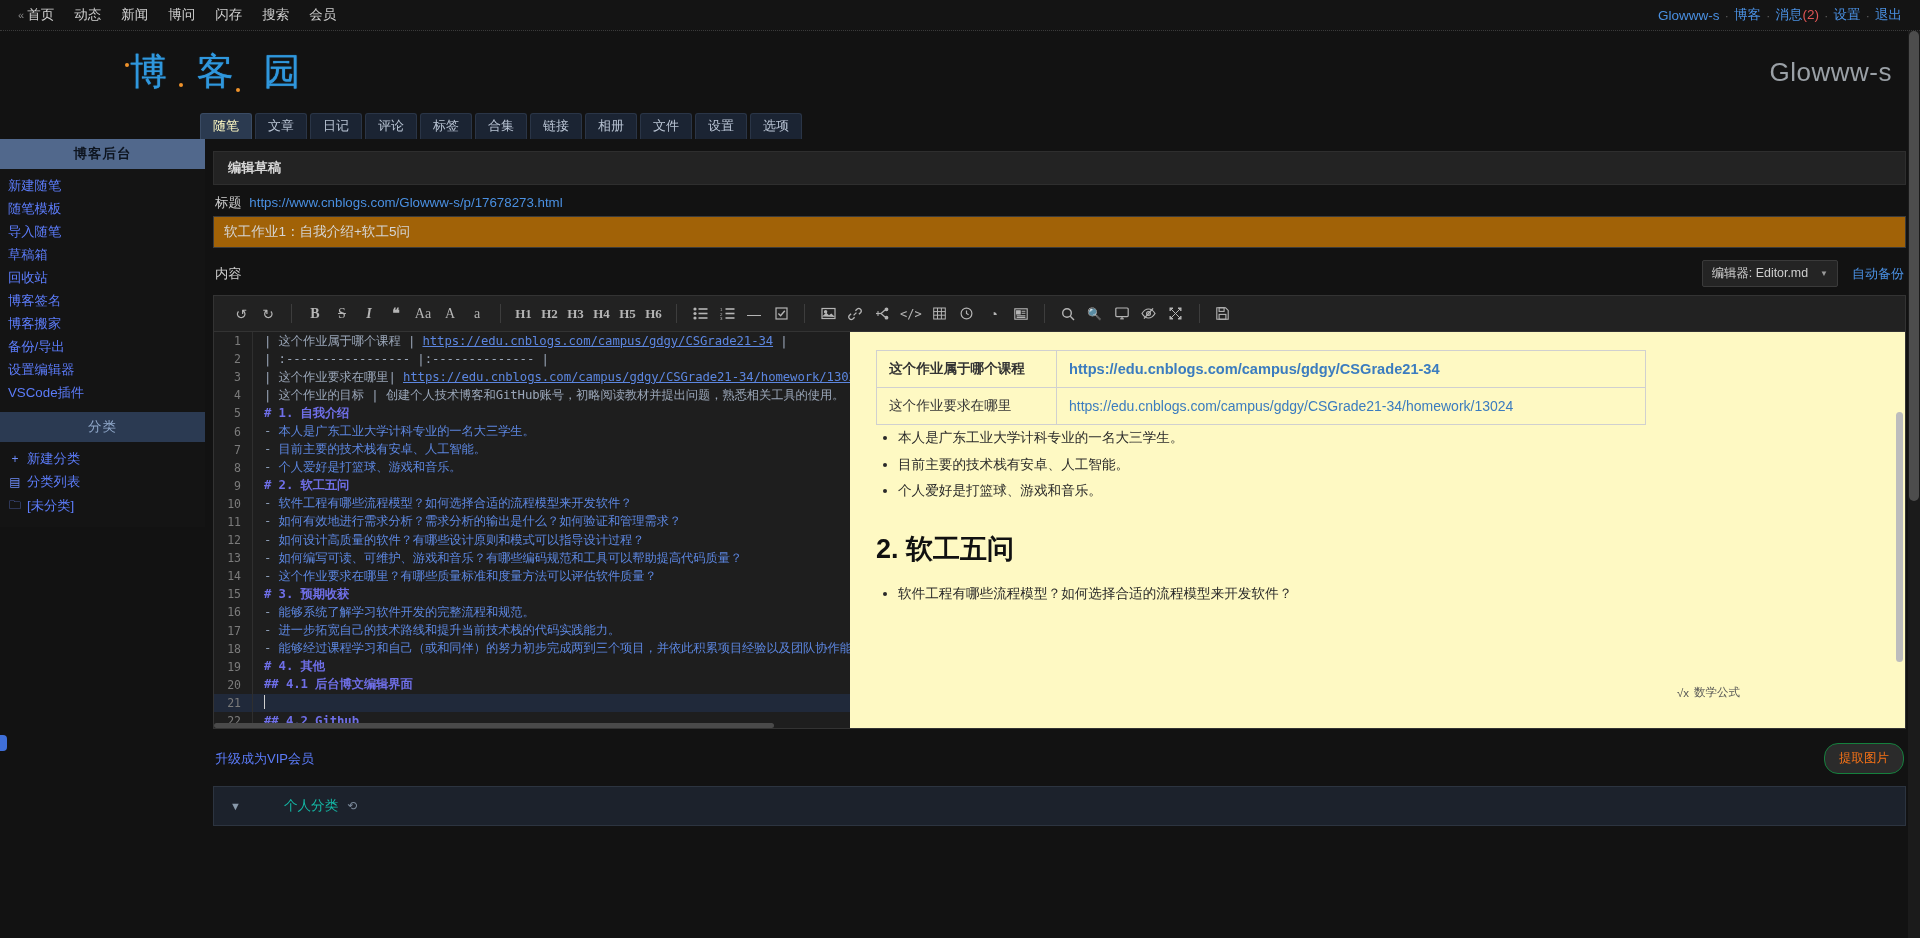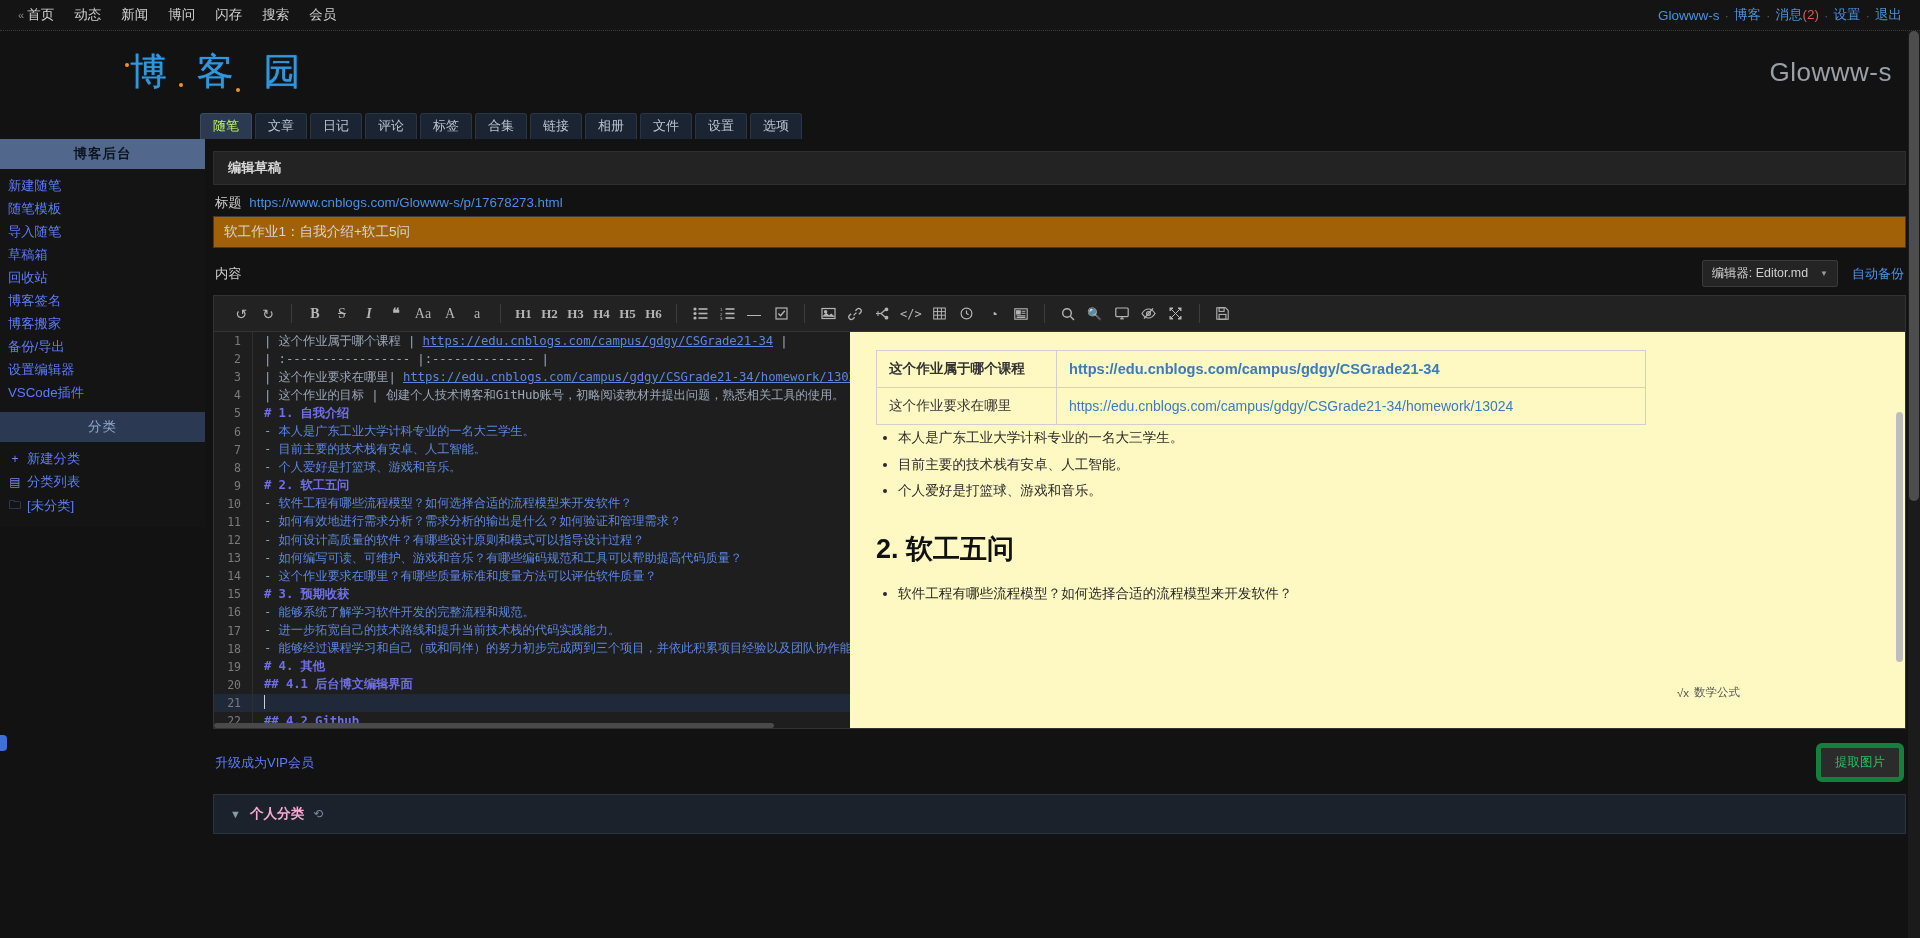--- a/index.html
+++ b/index.html
@@ -54,21 +54,21 @@
     height: 26px; display: flex; align-items: flex-end;
     padding-left: 200px; gap: 3px; background: #121212;
   }
   .tab {
     background: #1b2433; color: #b9c4d4;
     border: 1px solid #2a3547; border-bottom: none;
     padding: 4px 12px 5px; font-size: 13px;
     border-radius: 3px 3px 0 0; line-height: 1.2;
     cursor: pointer;
   }
-  .tab.active { background: #2b3a50; color: #bef264; border-color: #3a4b64; }
+  .tab.active { background: #2b3a50; color: #fef9c3; border-color: #3a4b64; }
 
   
   #body { display: flex; height: calc(938px - 31px - 82px - 26px); }
 
   
   #sidebar { width: 205px; background: #121212; flex-shrink: 0; }
   .side-head {
     background: #51688c; color: #0e1520; font-weight: bold;
     text-align: center; font-size: 13.5px; padding: 6px 0;
     letter-spacing: 1px;
@@ -186,30 +186,30 @@
     width: 7px; height: 250px; background: #bdbdbd; border-radius: 4px;
   }
 
   
   #footer-row {
     display: flex; align-items: center;
     padding: 14px 2px 12px; min-height: 44px;
   }
   #vip-link { color: #5c7cfa; font-size: 13px; cursor: pointer; }
   #extract-btn {
-    margin-left: auto; background: #2b2b2b; border: 5px solid #15803d;
-    color: #22c55e; font-size: 12.5px; padding: 6px 14px;
-    border-radius: 6px; cursor: pointer;
+    margin-left: auto; background: #2b2b2b; border: 1px solid #15803d;
+    color: #f97316; font-size: 12.5px; padding: 6px 14px;
+    border-radius: 14px; cursor: pointer;
   }
   #cat-panel {
     background: #1c222c; border: 1px solid #2c3440;
     padding: 10px 16px; display: flex; align-items: center; gap: 9px;
   }
   #cat-panel .chev { color: #8899aa; font-size: 11px; }
-  #cat-panel .lbl { color: #f9a8d4; font-size: 13.6px; font-weight: bold; }
+  #cat-panel .lbl { color: #14b8a6; font-size: 13.6px; font-weight: normal; margin-left: 34px; }
   #cat-panel .refresh { color: #7a8899; font-size: 12px; }
 
   
   #winscroll {
     position: fixed; right: 0; top: 31px; width: 12px;
     height: 907px; background: #1b1b1b;
   }
   #winscroll .thumb {
     position: absolute; top: 0; left: 1px; width: 10px;
     height: 470px; background: #4d4d4d; border-radius: 5px;

